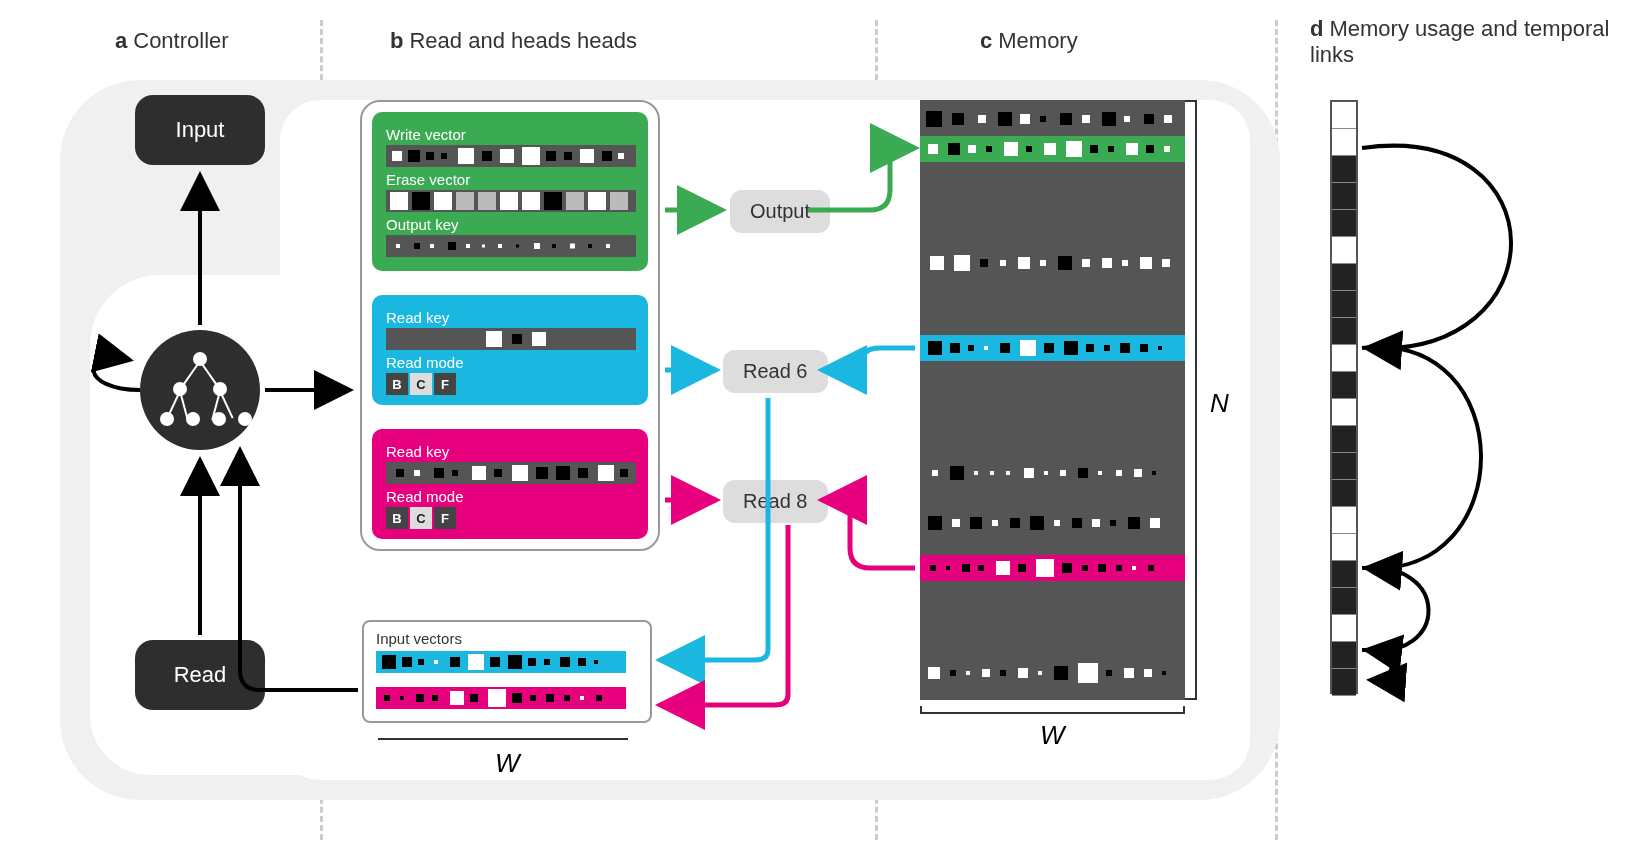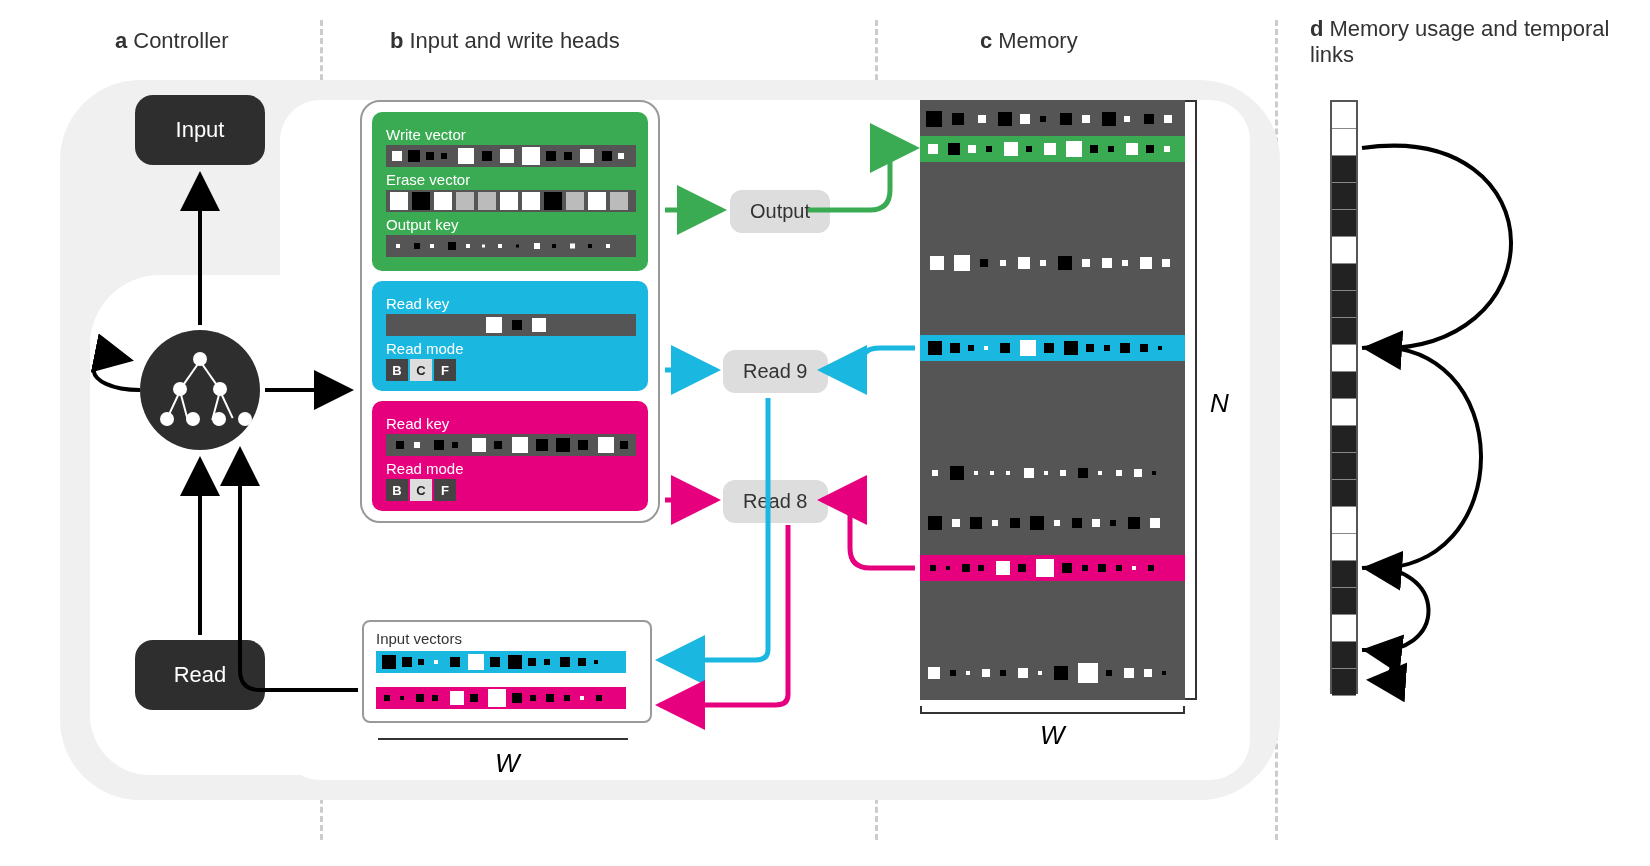--- a/index.html
+++ b/index.html
@@ -6,21 +6,21 @@
   body { font-family: Arial, Helvetica, sans-serif; background: #fff; width: 1650px; height: 866px; position: relative; }
   .section-label { position: absolute; font-size: 22px; color: #333; }
   .section-label b { font-weight: bold; margin-right: 6px; }
   .divider { position: absolute; border-left: 3px dashed #ccc; height: 820px; top: 20px; }
   .rounded-container { position: absolute; background: #f0f0f0; border-radius: 80px; }
   .dark-box { position: absolute; background: #2e2e2e; color: #fff; border-radius: 18px; display: flex; align-items: center; justify-content: center; font-size: 22px; }
   .controller-circle { position: absolute; width: 120px; height: 120px; background: #2e2e2e; border-radius: 50%; }
   .nn-dot { position: absolute; width: 14px; height: 14px; background: #fff; border-radius: 50%; }
   .nn-line { position: absolute; background: #fff; height: 2px; transform-origin: left center; }
   .heads-box { position: absolute; border: 2px solid #999; border-radius: 20px; background: #fff; padding: 10px; }
-  .head-panel { border-radius: 10px; padding: 10px 14px; margin-bottom: 10px; color: #fff; font-size: 16px; }
+  .head-panel { border-radius: 10px; padding: 10px 14px; margin-bottom: 24px; color: #fff; font-size: 16px; }
   .head-panel.green { background: #3bab53; }
   .head-panel.cyan { background: #1ab7e0; }
   .head-panel.magenta { background: #e6007e; }
   .vec-label { font-size: 15px; color: #fff; margin: 4px 0 2px; }
   .vec-row { background: #555; height: 22px; width: 250px; position: relative; margin-bottom: 4px; }
   .vec-cell { position: absolute; top: 50%; transform: translateY(-50%); }
   .mode-row { display: flex; gap: 2px; margin-top: 2px; }
   .mode-cell { width: 22px; height: 22px; background: #444; color: #fff; font-size: 13px; font-weight: bold; display: flex; align-items: center; justify-content: center; }
   .mode-cell.sel { background: #ddd; color: #222; }
   .op-box { position: absolute; background: #ddd; color: #333; border-radius: 12px; padding: 10px 20px; font-size: 20px; }
@@ -38,21 +38,21 @@
   .usage-cell { height: 27px; border-bottom: 1px solid #888; }
   .read-vectors-box { position: absolute; border: 2px solid #999; border-radius: 8px; padding: 8px 12px; background: #fff; }
   .rv-label { font-size: 15px; color: #333; margin-bottom: 4px; }
   .axis-label { position: absolute; font-style: italic; font-size: 26px; }
   svg.arrows { position: absolute; top: 0; left: 0; width: 1650px; height: 866px; pointer-events: none; }
 </style>
 </head>
 <body>
 
 <div class="section-label" style="left:115px; top:28px;"><b>a</b><span>Controller</span></div>
-<div class="section-label" style="left:390px; top:28px;"><b>b</b><span>Input and write heads</span></div>
+<div class="section-label" style="left:390px; top:28px;"><b>b</b><span>Read and heads heads</span></div>
 <div class="section-label" style="left:980px; top:28px;"><b>c</b><span>Memory</span></div>
 <div class="section-label" style="left:1310px; top:16px;"><b>d</b><span>Memory usage and temporal links</span></div>
 
 <div class="divider" style="left:320px;"></div>
 <div class="divider" style="left:875px;"></div>
 <div class="divider" style="left:1275px;"></div>
 
 <div class="rounded-container" style="left:60px; top:80px; width:1220px; height:720px;"></div>
 <div style="position:absolute; left:90px; top:275px; width:1160px; height:500px; background:#fff; border-radius:70px 70px 60px 60px;"></div>
 <div style="position:absolute; left:280px; top:100px; width:970px; height:680px; background:#fff; border-radius:40px;"></div>
@@ -198,21 +198,21 @@
       <div class="vec-cell" style="left: 170px; width: 8px; height: 8px; background: rgb(0, 0, 0);"></div>
       <div class="vec-cell" style="left: 188px; width: 6px; height: 6px; background: rgb(0, 0, 0);"></div>
       <div class="vec-cell" style="left: 204px; width: 4px; height: 4px; background: rgb(255, 255, 255);"></div>
       <div class="vec-cell" style="left: 220px; width: 6px; height: 6px; background: rgb(0, 0, 0);"></div>
     </div>
 </div>
 <div class="axis-label" style="left:495px; top:748px;">W</div>
 <div style="position:absolute; left:378px; top:738px; width:250px; border-top:2px solid #333;"></div>
 
 <div class="op-box" style="left:730px; top:190px;"><span>Output</span></div>
-<div class="op-box" style="left:723px; top:350px;"><span>Read 9</span></div>
+<div class="op-box" style="left:723px; top:350px;"><span>Read 6</span></div>
 <div class="op-box" style="left:723px; top:480px;"><span>Read 8</span></div>
 
 <div class="memory" id="memory" style="left:920px; top:100px; width:265px; height:600px;">
     <div class="mem-row" style="top: 6px;">
       <div class="mem-cell" style="left: 6px; width: 16px; height: 16px; background: rgb(0, 0, 0);"></div>
       <div class="mem-cell" style="left: 32px; width: 12px; height: 12px; background: rgb(0, 0, 0);"></div>
       <div class="mem-cell" style="left: 58px; width: 8px; height: 8px; background: rgb(255, 255, 255);"></div>
       <div class="mem-cell" style="left: 78px; width: 14px; height: 14px; background: rgb(0, 0, 0);"></div>
       <div class="mem-cell" style="left: 100px; width: 10px; height: 10px; background: rgb(255, 255, 255);"></div>
       <div class="mem-cell" style="left: 120px; width: 6px; height: 6px; background: rgb(0, 0, 0);"></div>

